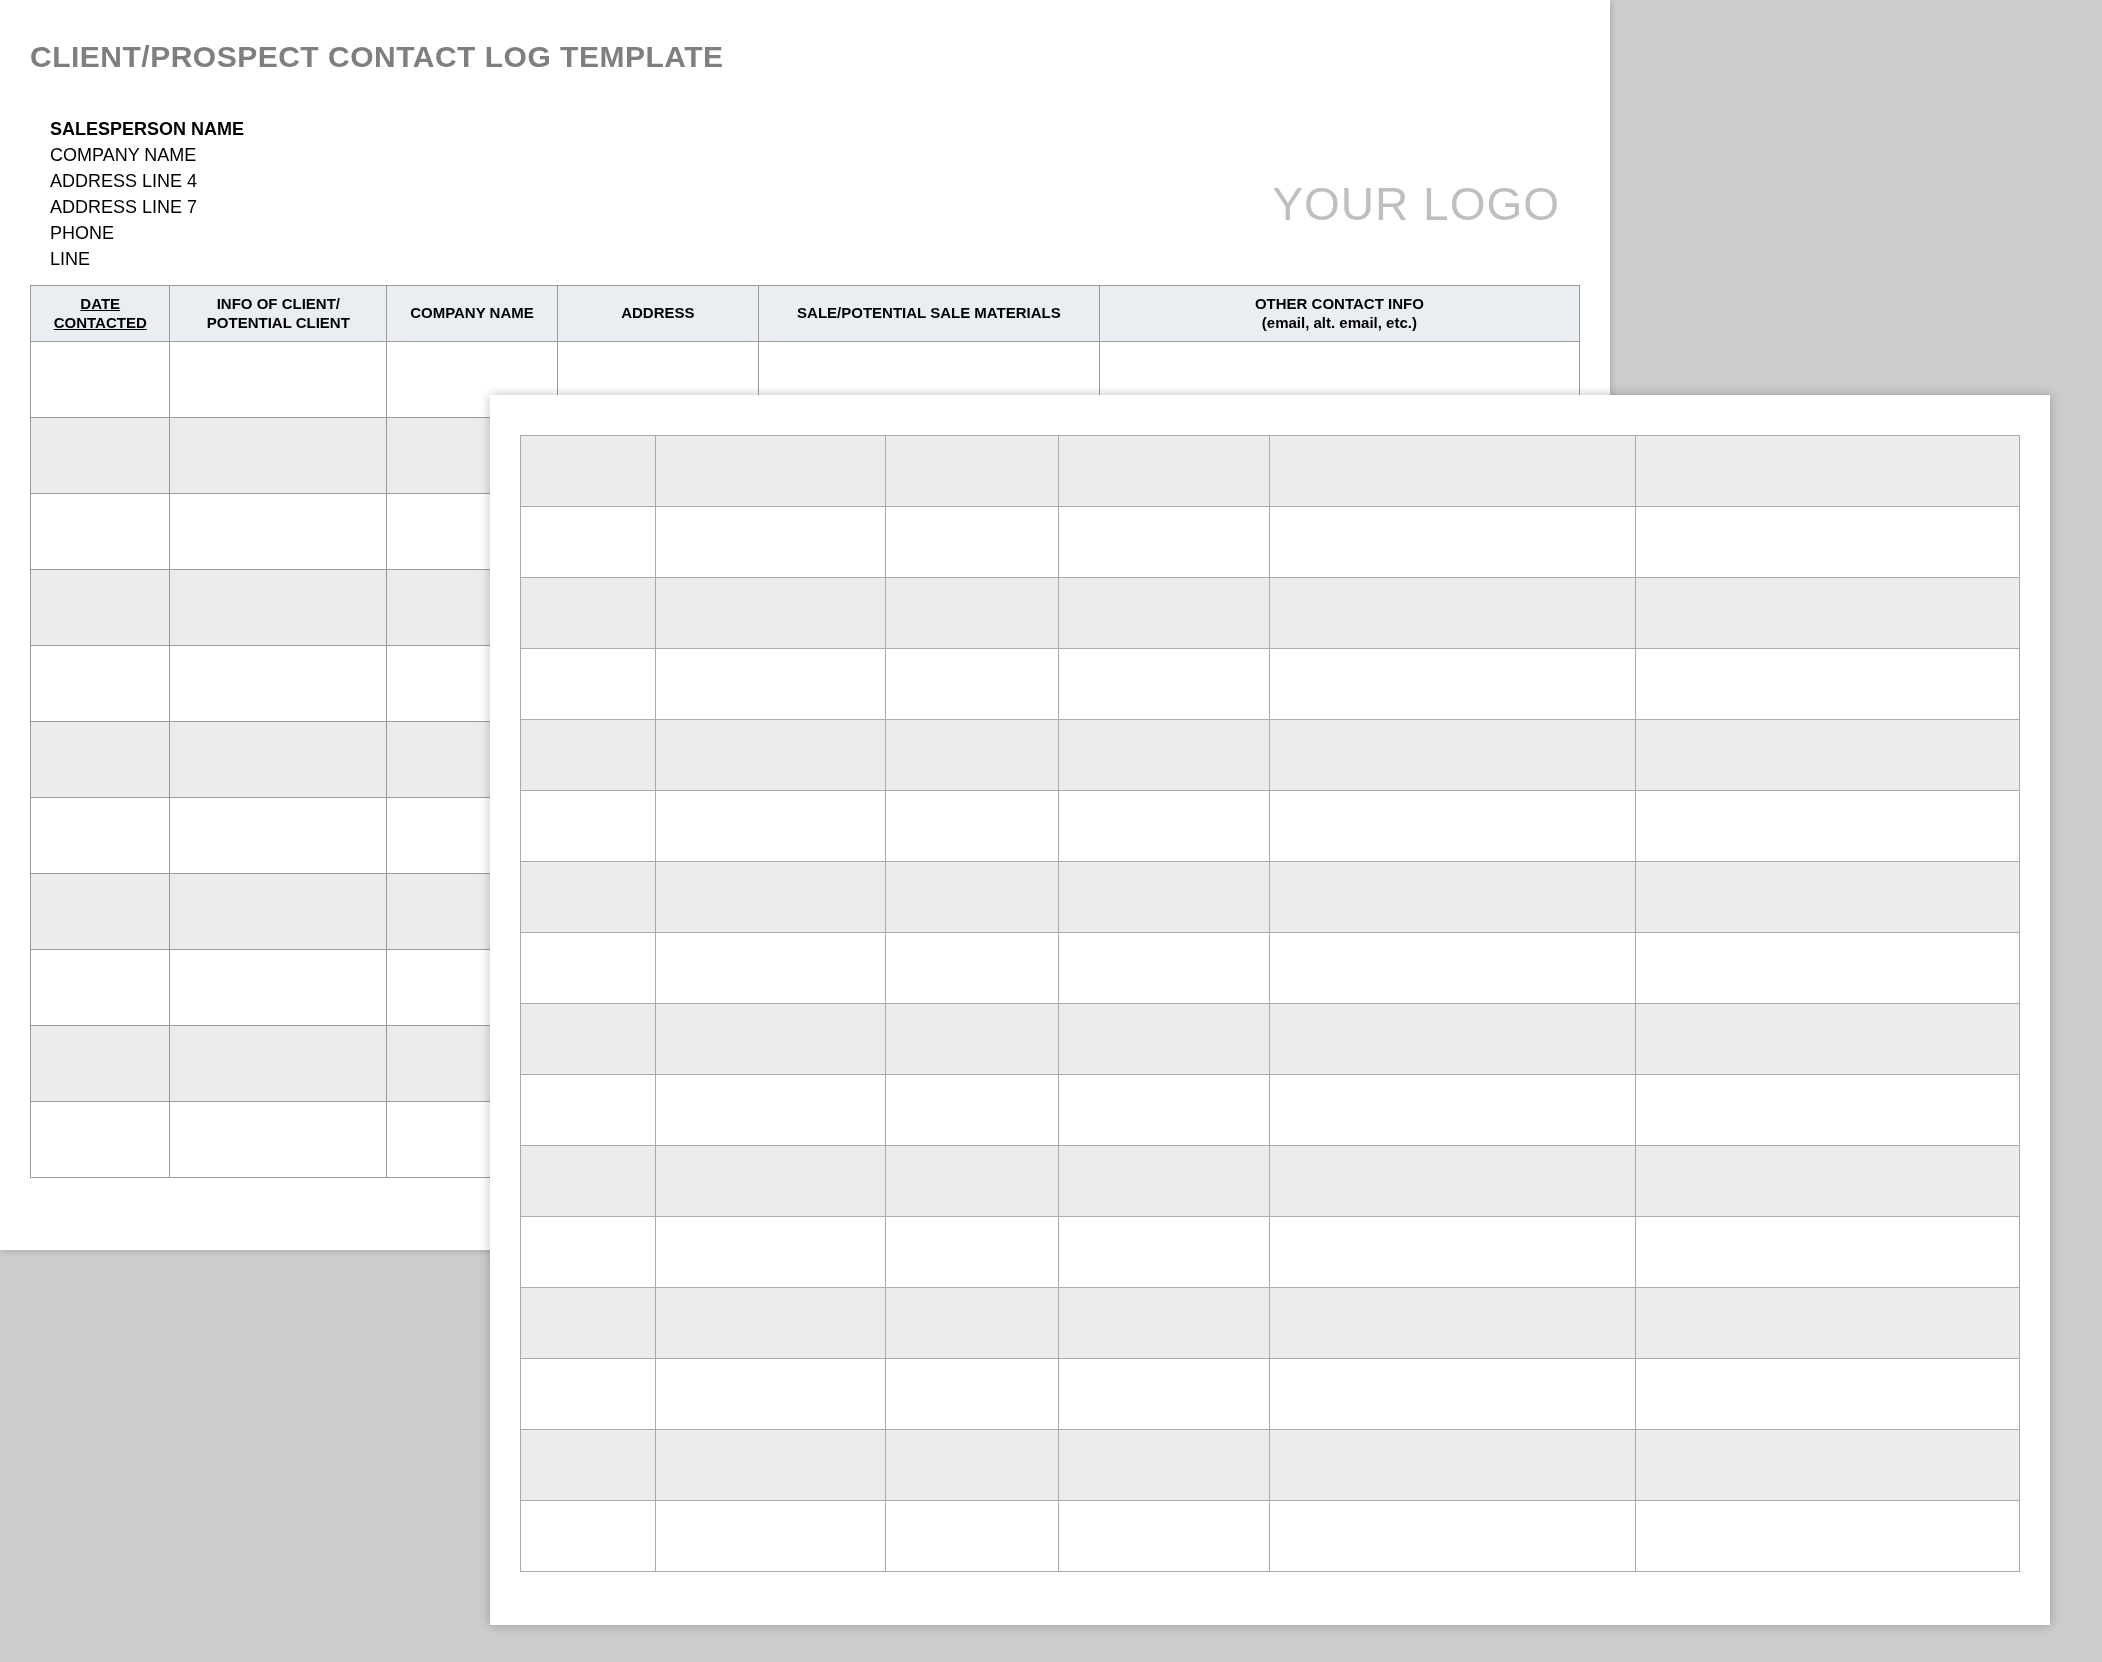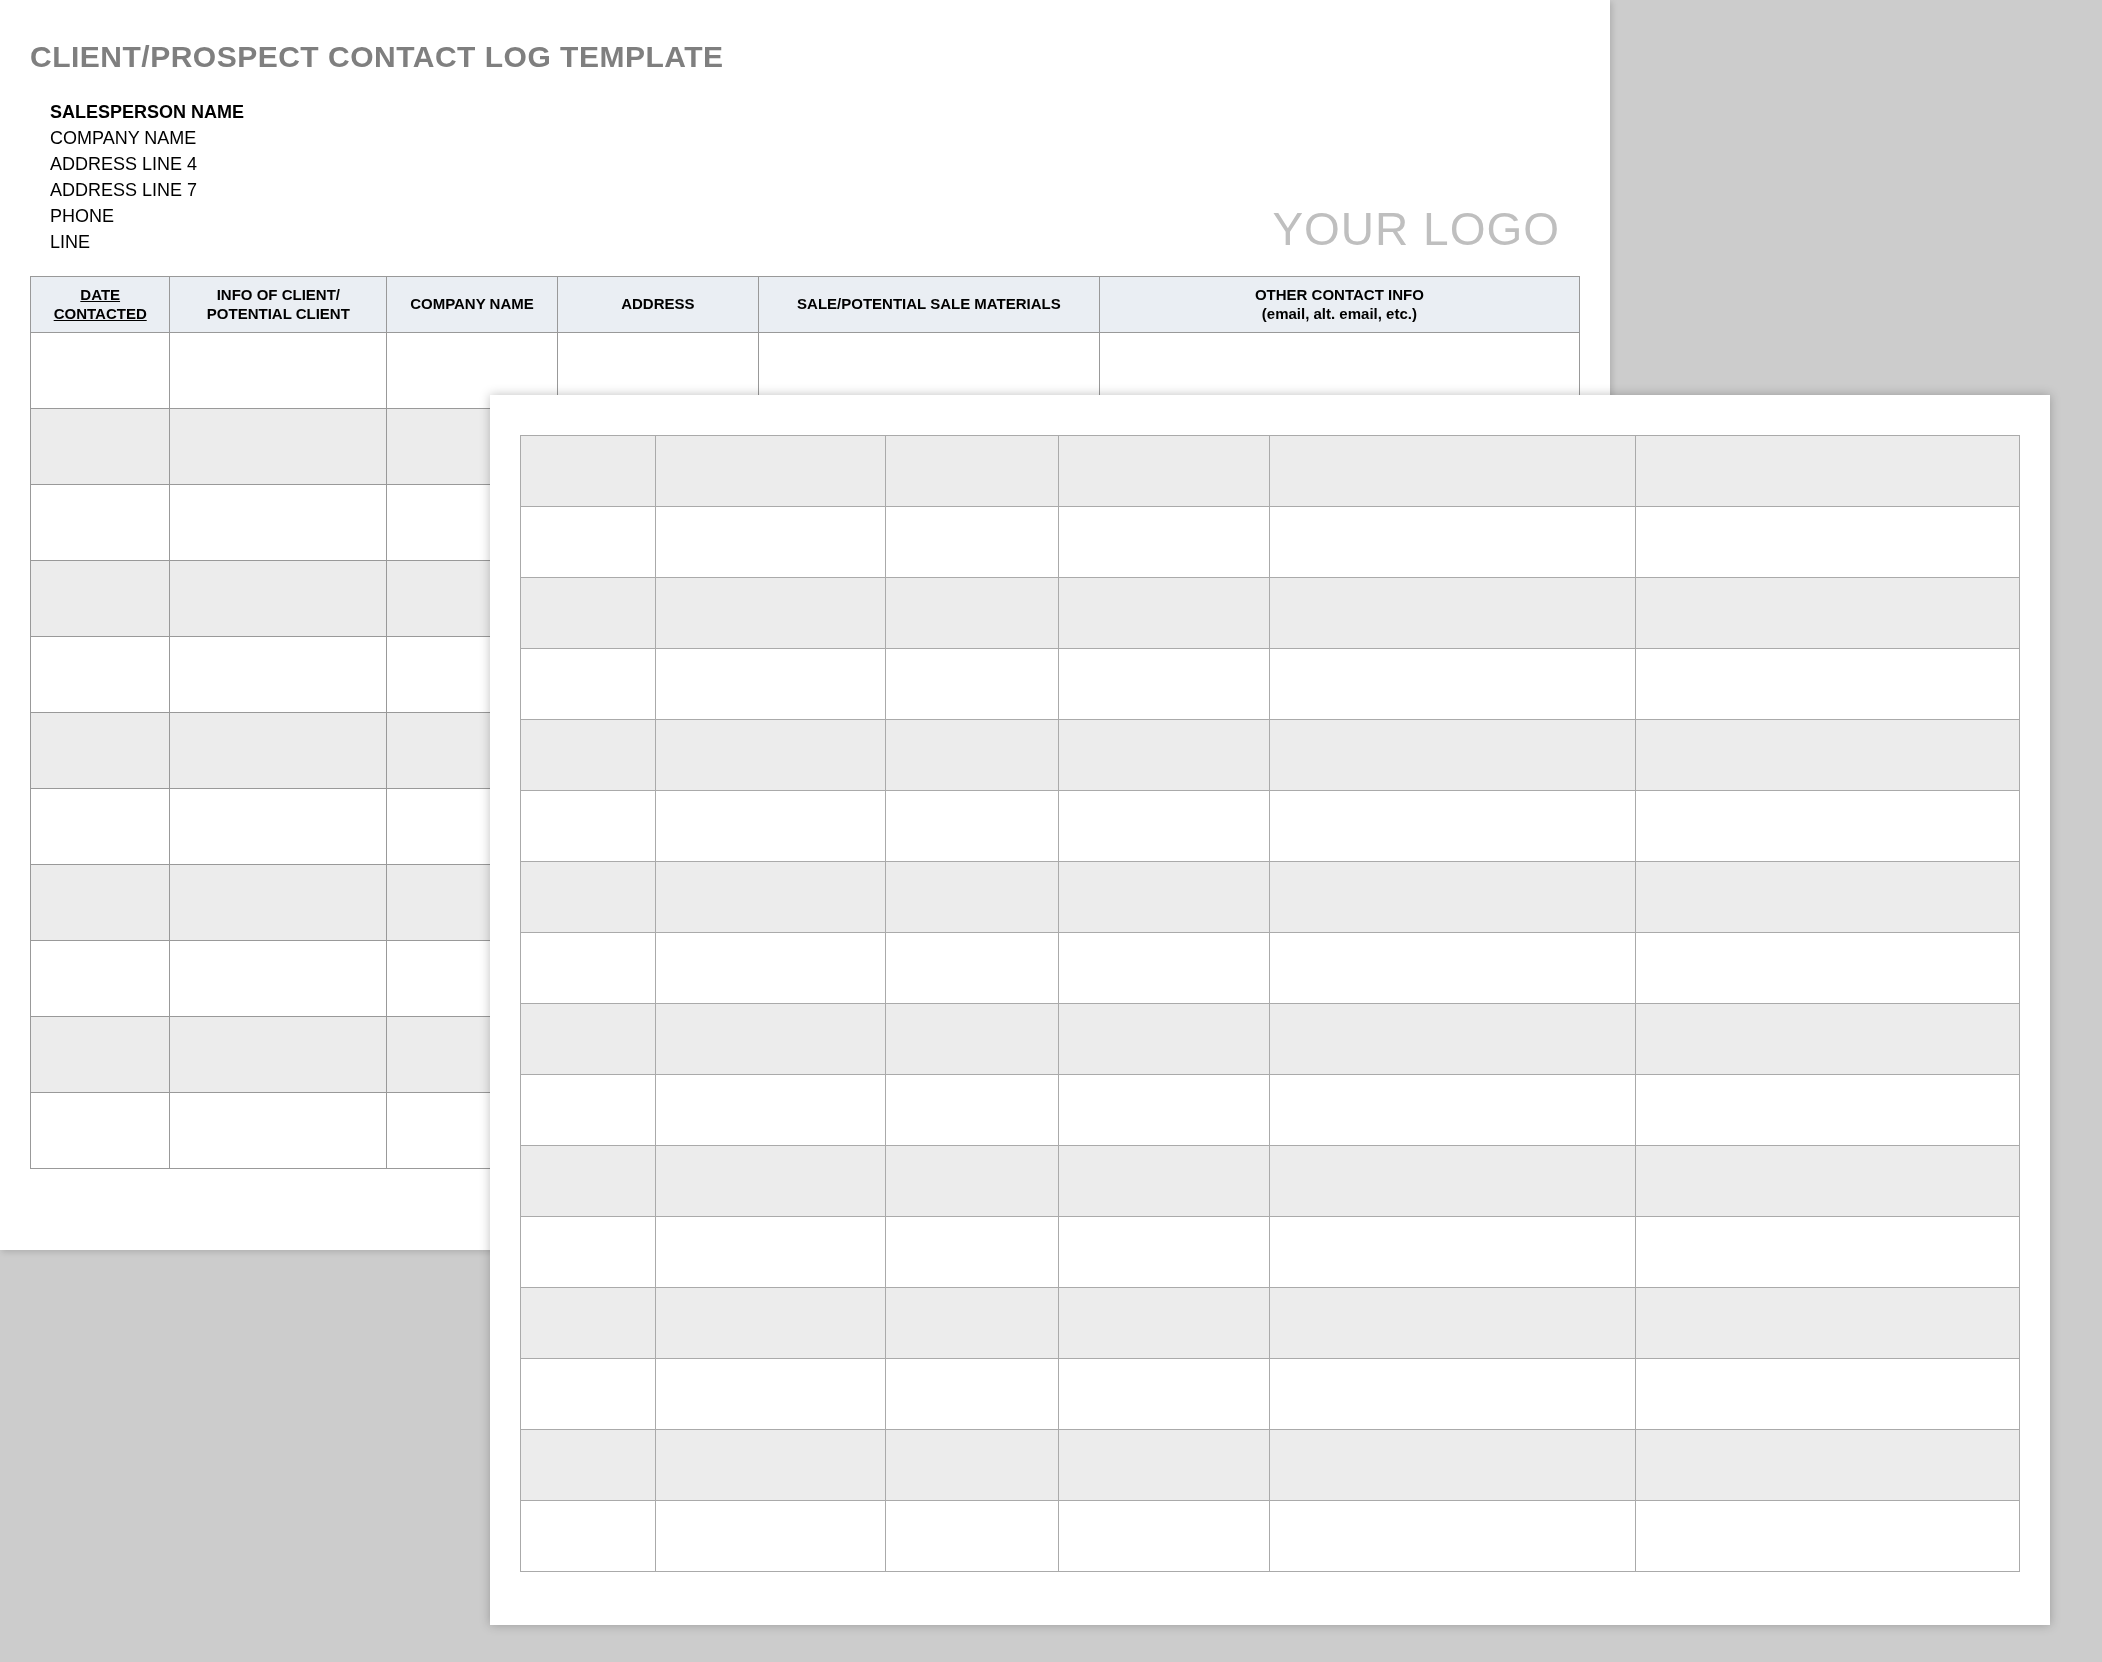--- a/index.html
+++ b/index.html
@@ -20,28 +20,28 @@
     width: 1610px;
     height: 1250px;
     background: #ffffff;
     padding: 40px 30px;
     box-shadow: 2px 2px 6px rgba(0,0,0,0.15);
   }
   .page-title {
     font-size: 30px;
     font-weight: bold;
     color: #7f7f7f;
-    margin-bottom: 25px;
+    margin-bottom: 42px;
     letter-spacing: 0.5px;
   }
   .header-row {
     display: flex;
     justify-content: space-between;
-    align-items: flex-end;
-    margin-bottom: 20px;
+    align-items: center;
+    margin-bottom: 12px;
     padding-left: 20px;
     padding-right: 20px;
   }
   .salesperson-block {
     font-size: 18px;
     color: #000;
     line-height: 1.45;
   }
   .salesperson-block .bold {
     font-weight: bold;

